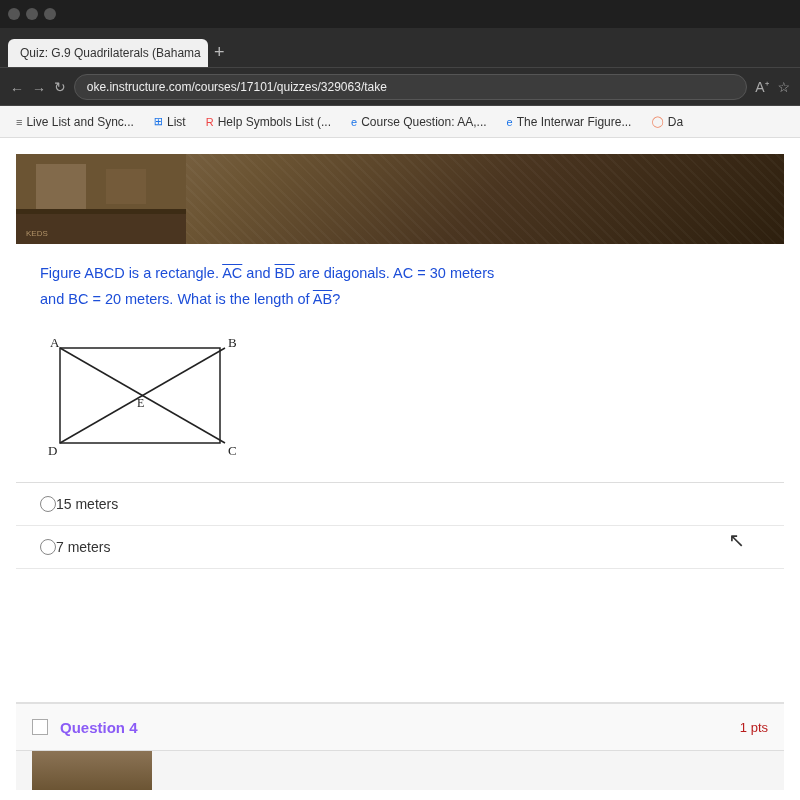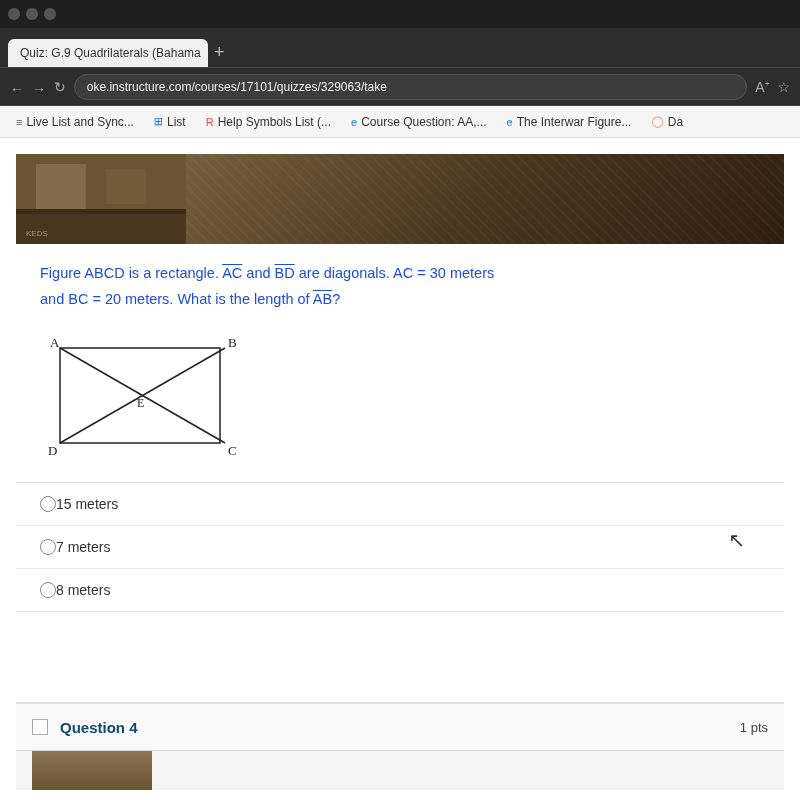--- a/index.html
+++ b/index.html
@@ -230,26 +230,26 @@
       flex-shrink: 0;
     }
     .q4-checkbox {
       width: 16px; height: 16px;
       border: 1.5px solid #aaa;
       background: #fff;
     }
     .q4-title {
       font-size: 15px;
       font-weight: 600;
-      color: #0c4a6e;
+      color: #8b5cf6;
       flex: 1;
     }
     .q4-pts {
       font-size: 13px;
-      color: #404040;
+      color: #b91c1c;
     }
 
     
     .cursor-arrow {
       position: absolute;
       right: 60px;
       top: 420px;
       font-size: 18px;
       color: #333;
       pointer-events: none;
@@ -360,24 +360,20 @@
 
     <div class="options-area">
       <div class="option-item">
         <div class="radio-circle"></div>
         <span class="option-label">15 meters</span>
       </div>
       <div class="option-item">
         <div class="radio-circle"></div>
         <span class="option-label">7 meters</span>
       </div>
-      <div class="option-item">
-        <div class="radio-circle"></div>
-        <span class="option-label">8 meters</span>
-      </div>
     </div>
 
     <div class="question4-bar" style="margin-top:auto;">
       <div class="q4-checkbox"></div>
       <span class="q4-title">Question 4</span>
       <span class="q4-pts">1 pts</span>
     </div>
 
     <div style="background:#f5f5f5; height:40px; border-top:1px solid #ddd; overflow:hidden;">
       <div style="height:40px; background: linear-gradient(to bottom, #8b7355 0%, #6b5433 100%); width:120px; margin-left: 16px;"></div>

